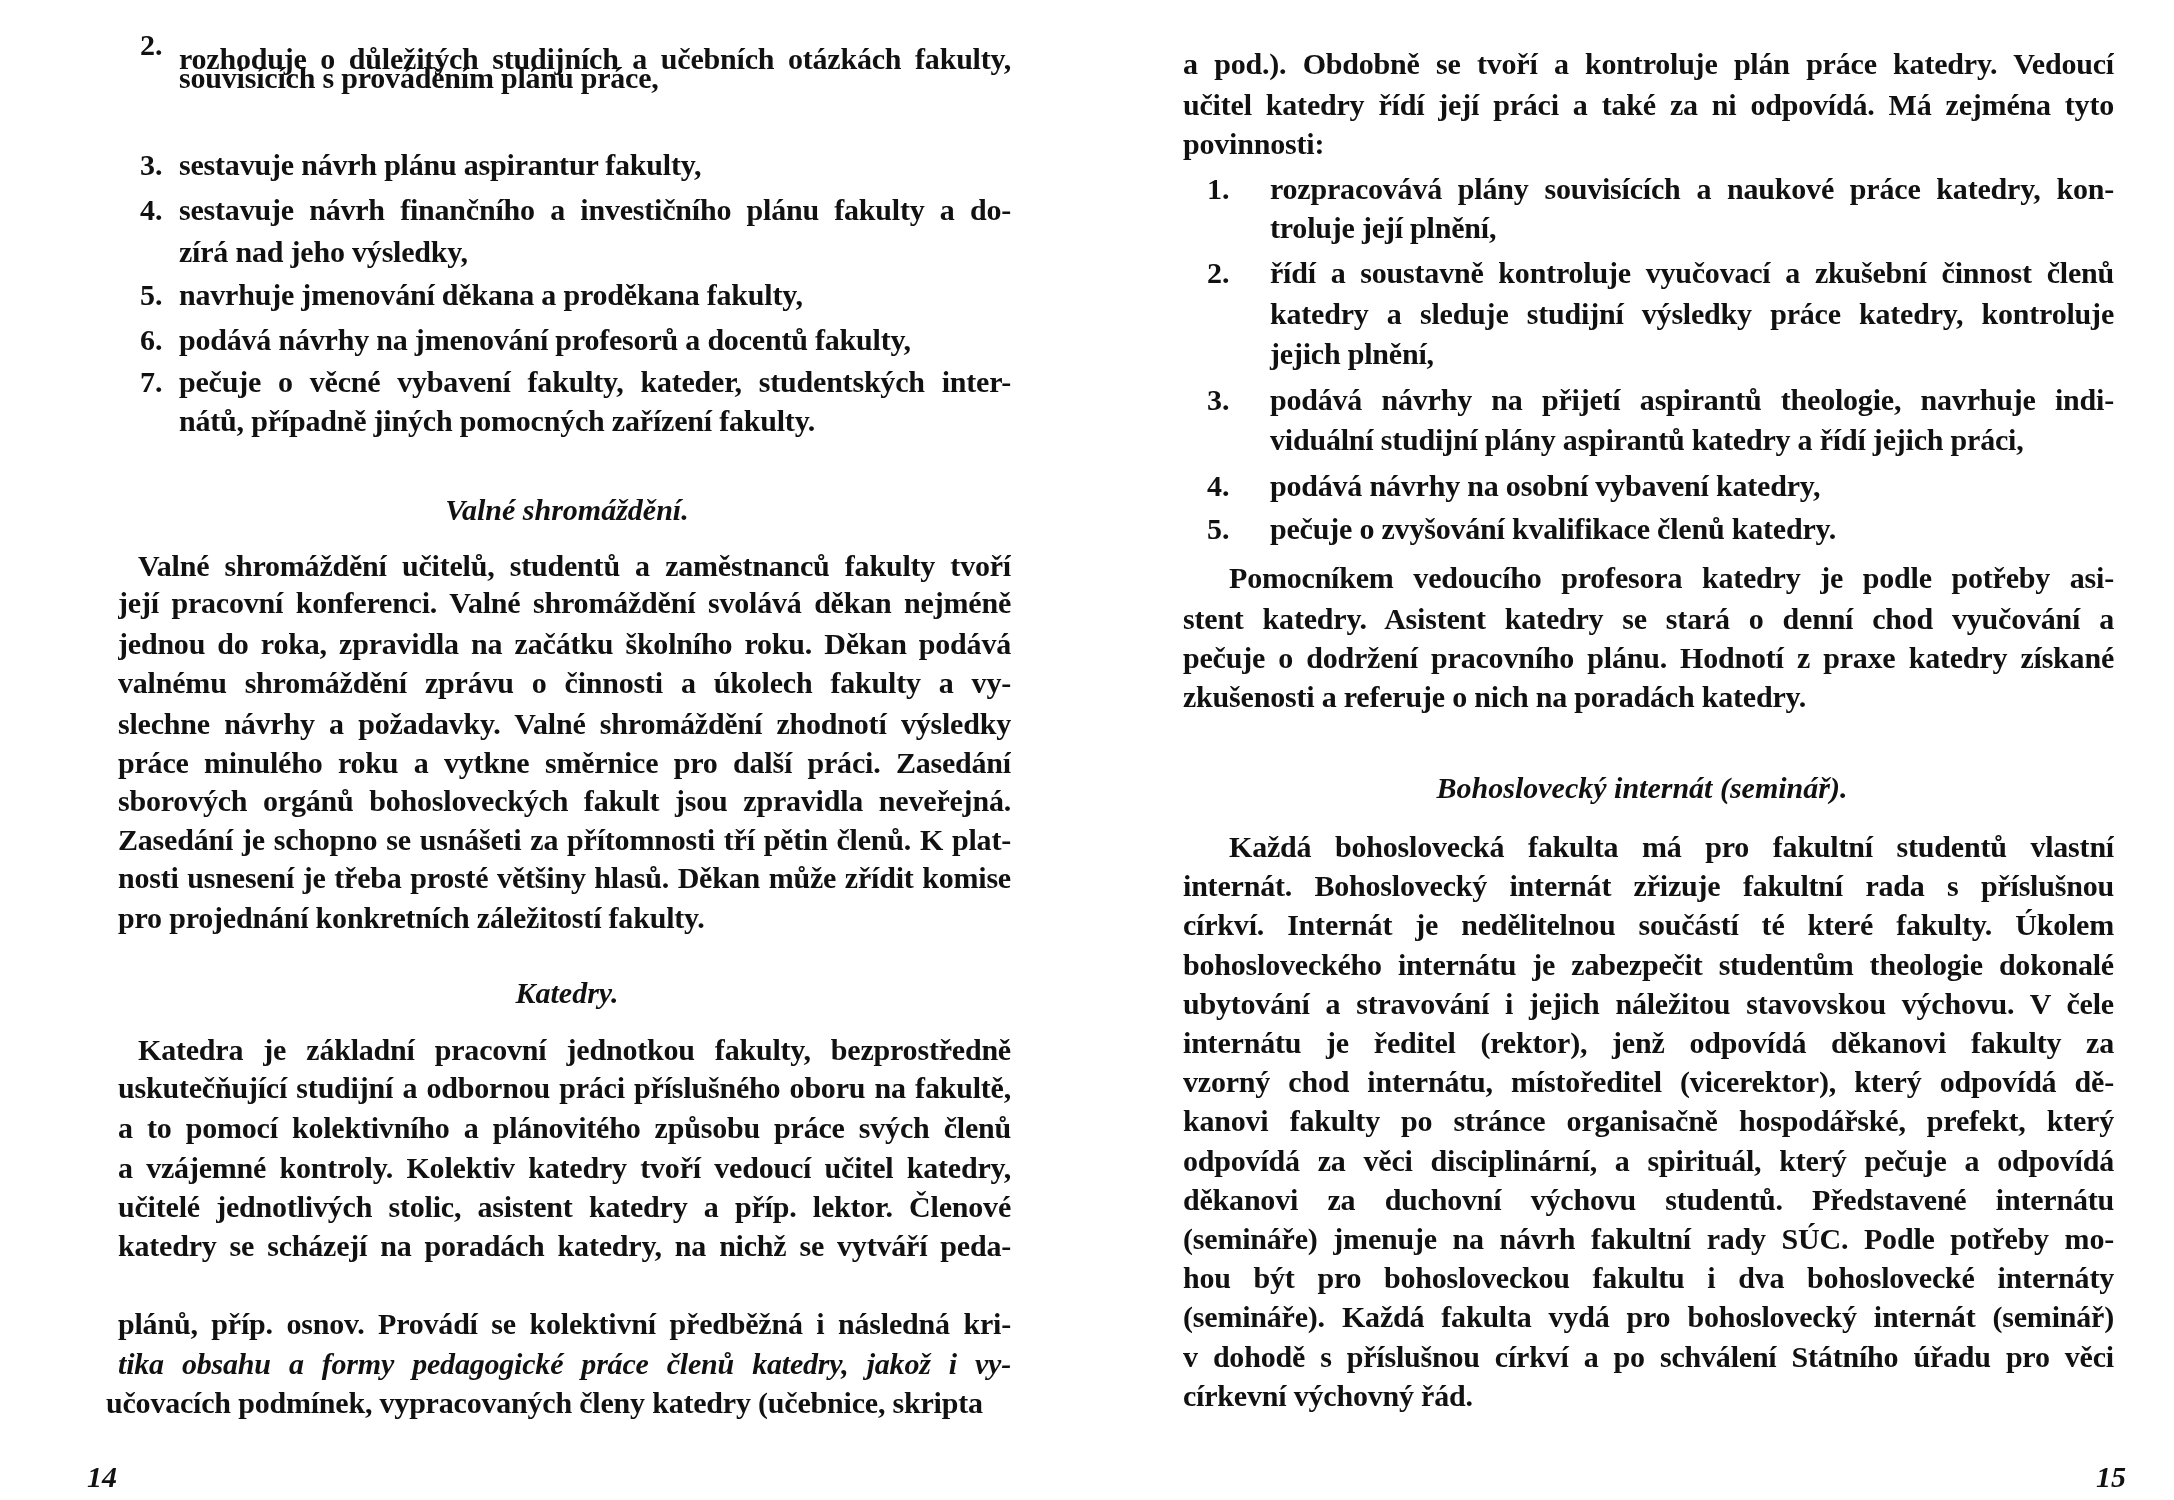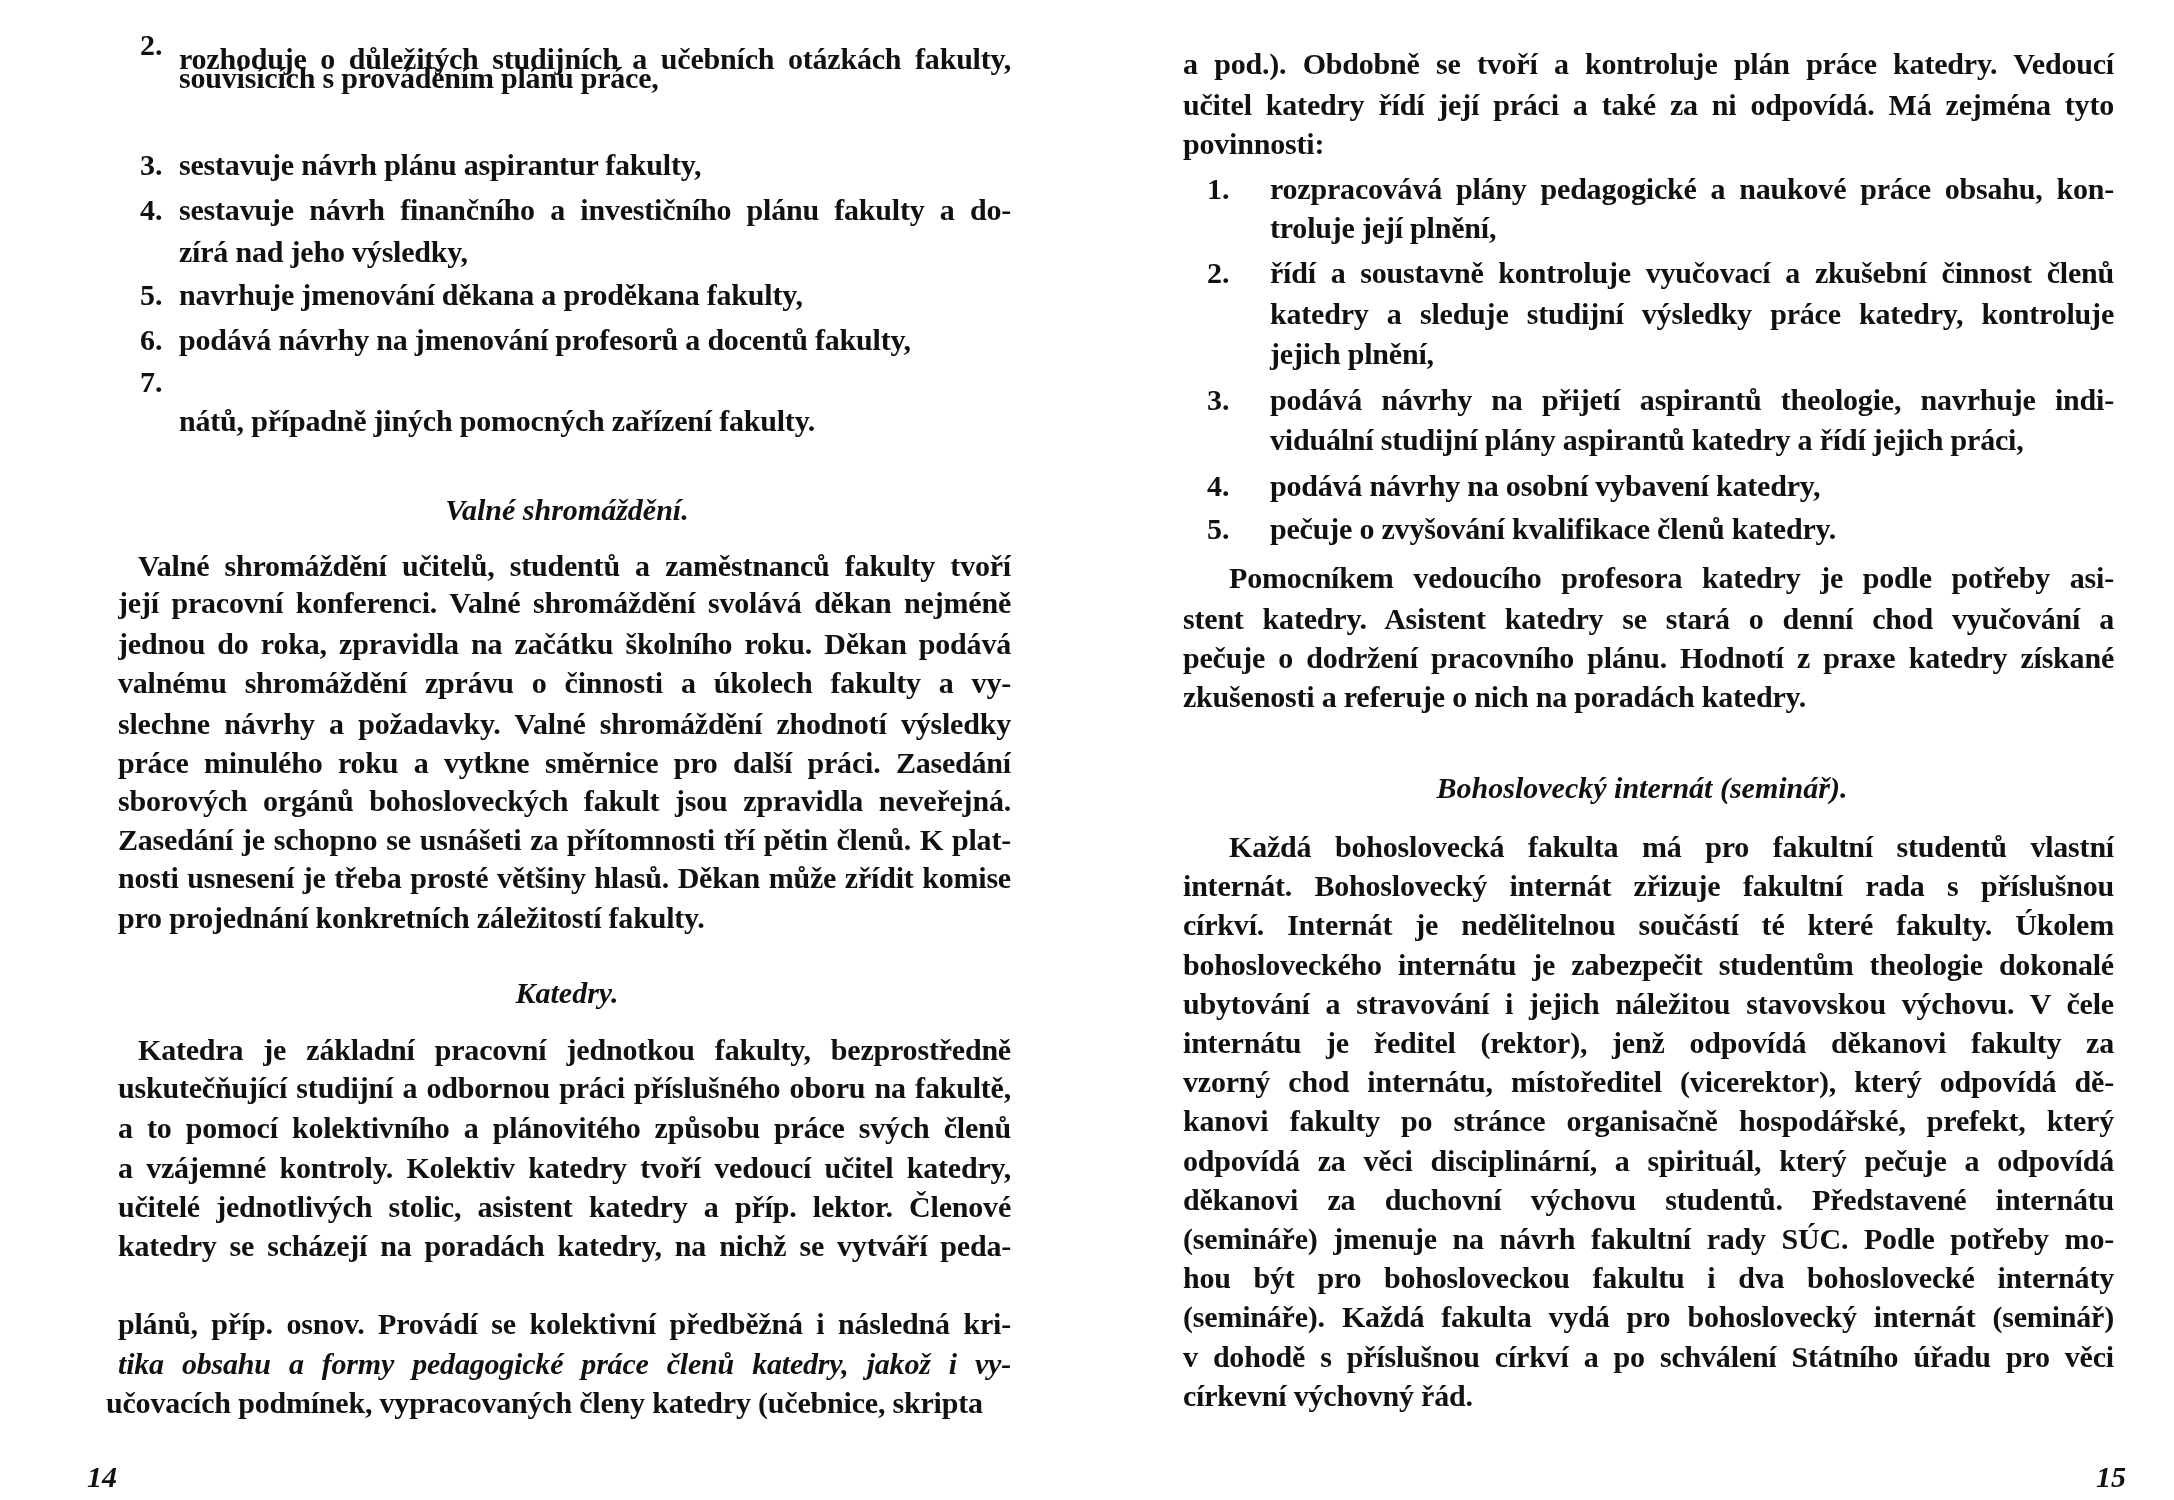--- a/index.html
+++ b/index.html
@@ -26,20 +26,21 @@
     <div class="num" style="left: 140px; top: 165px;">3.</div>
     <div class="ln" style="left: 179px; top: 165px;">sestavuje návrh plánu aspirantur fakulty,</div>
     <div class="num" style="left: 140px; top: 210px;">4.</div>
     <div class="ln j" style="left: 179px; top: 210px; width: 832px;">sestavuje návrh finančního a investičního plánu fakulty a do-</div>
     <div class="ln" style="left: 179px; top: 252px;">zírá nad jeho výsledky,</div>
     <div class="num" style="left: 140px; top: 295px;">5.</div>
     <div class="ln" style="left: 179px; top: 295px;">navrhuje jmenování děkana a proděkana fakulty,</div>
     <div class="num" style="left: 140px; top: 340px;">6.</div>
     <div class="ln" style="left: 179px; top: 340px;">podává návrhy na jmenování profesorů a docentů fakulty,</div>
     <div class="num" style="left: 140px; top: 382px;">7.</div>
+    <div class="ln j" style="left: 179px; top: 382px; width: 832px;">pečuje o věcné vybavení fakulty, kateder, studentských inter-</div>
     <div class="ln" style="left: 179px; top: 421px;">nátů, případně jiných pomocných zařízení fakulty.</div>
     <div class="head" style="left: 567px; top: 510px;">Valné shromáždění.</div>
     <div class="ln j" style="left: 138px; top: 566px; width: 873px;">Valné shromáždění učitelů, studentů a zaměstnanců fakulty tvoří</div>
     <div class="ln j" style="left: 118px; top: 603px; width: 893px;">její pracovní konferenci. Valné shromáždění svolává děkan nejméně</div>
     <div class="ln j" style="left: 118px; top: 644px; width: 893px;">jednou do roka, zpravidla na začátku školního roku. Děkan podává</div>
     <div class="ln j" style="left: 118px; top: 683px; width: 893px;">valnému shromáždění zprávu o činnosti a úkolech fakulty a vy-</div>
     <div class="ln j" style="left: 118px; top: 724px; width: 893px;">slechne návrhy a požadavky. Valné shromáždění zhodnotí výsledky</div>
     <div class="ln j" style="left: 118px; top: 763px; width: 893px;">práce minulého roku a vytkne směrnice pro další práci. Zasedání</div>
     <div class="ln j" style="left: 118px; top: 801px; width: 893px;">sborových orgánů bohosloveckých fakult jsou zpravidla neveřejná.</div>
     <div class="ln j" style="left: 118px; top: 840px; width: 893px;">Zasedání je schopno se usnášeti za přítomnosti tří pětin členů. K plat-</div>
@@ -55,21 +56,21 @@
     <div class="ln j" style="left: 118px; top: 1324px; width: 893px;">plánů, příp. osnov. Provádí se kolektivní předběžná i následná kri-</div>
     <div class="ln j" style="left: 118px; top: 1364px; width: 893px; font-style: italic;">tika obsahu a formy pedagogické práce členů katedry, jakož i vy-</div>
     <div class="ln" style="left: 106px; top: 1403px;">učovacích podmínek, vypracovaných členy katedry (učebnice, skripta</div>
     <div class="pgnum" style="left: 87px; top: 1477px;">14</div>
   </div>
 <div id="right-page" class="page">
     <div class="ln j" style="left: 96px; top: 64px; width: 931px;">a pod.). Obdobně se tvoří a kontroluje plán práce katedry. Vedoucí</div>
     <div class="ln j" style="left: 96px; top: 105px; width: 931px;">učitel katedry řídí její práci a také za ni odpovídá. Má zejména tyto</div>
     <div class="ln" style="left: 96px; top: 144px;">povinnosti:</div>
     <div class="num" style="left: 120px; top: 189px;">1.</div>
-    <div class="ln j" style="left: 183px; top: 189px; width: 844px;">rozpracovává plány pedagogické a naukové práce obsahu, kon-</div>
+    <div class="ln j" style="left: 183px; top: 189px; width: 844px;">rozpracovává plány souvisících a naukové práce katedry, kon-</div>
     <div class="ln" style="left: 183px; top: 228px;">troluje její plnění,</div>
     <div class="num" style="left: 120px; top: 273px;">2.</div>
     <div class="ln j" style="left: 183px; top: 273px; width: 844px;">řídí a soustavně kontroluje vyučovací a zkušební činnost členů</div>
     <div class="ln j" style="left: 183px; top: 314px; width: 844px;">katedry a sleduje studijní výsledky práce katedry, kontroluje</div>
     <div class="ln" style="left: 183px; top: 354px;">jejich plnění,</div>
     <div class="num" style="left: 120px; top: 400px;">3.</div>
     <div class="ln j" style="left: 183px; top: 400px; width: 844px;">podává návrhy na přijetí aspirantů theologie, navrhuje indi-</div>
     <div class="ln" style="left: 183px; top: 440px;">viduální studijní plány aspirantů katedry a řídí jejich práci,</div>
     <div class="num" style="left: 120px; top: 486px;">4.</div>
     <div class="ln" style="left: 183px; top: 486px;">podává návrhy na osobní vybavení katedry,</div>

